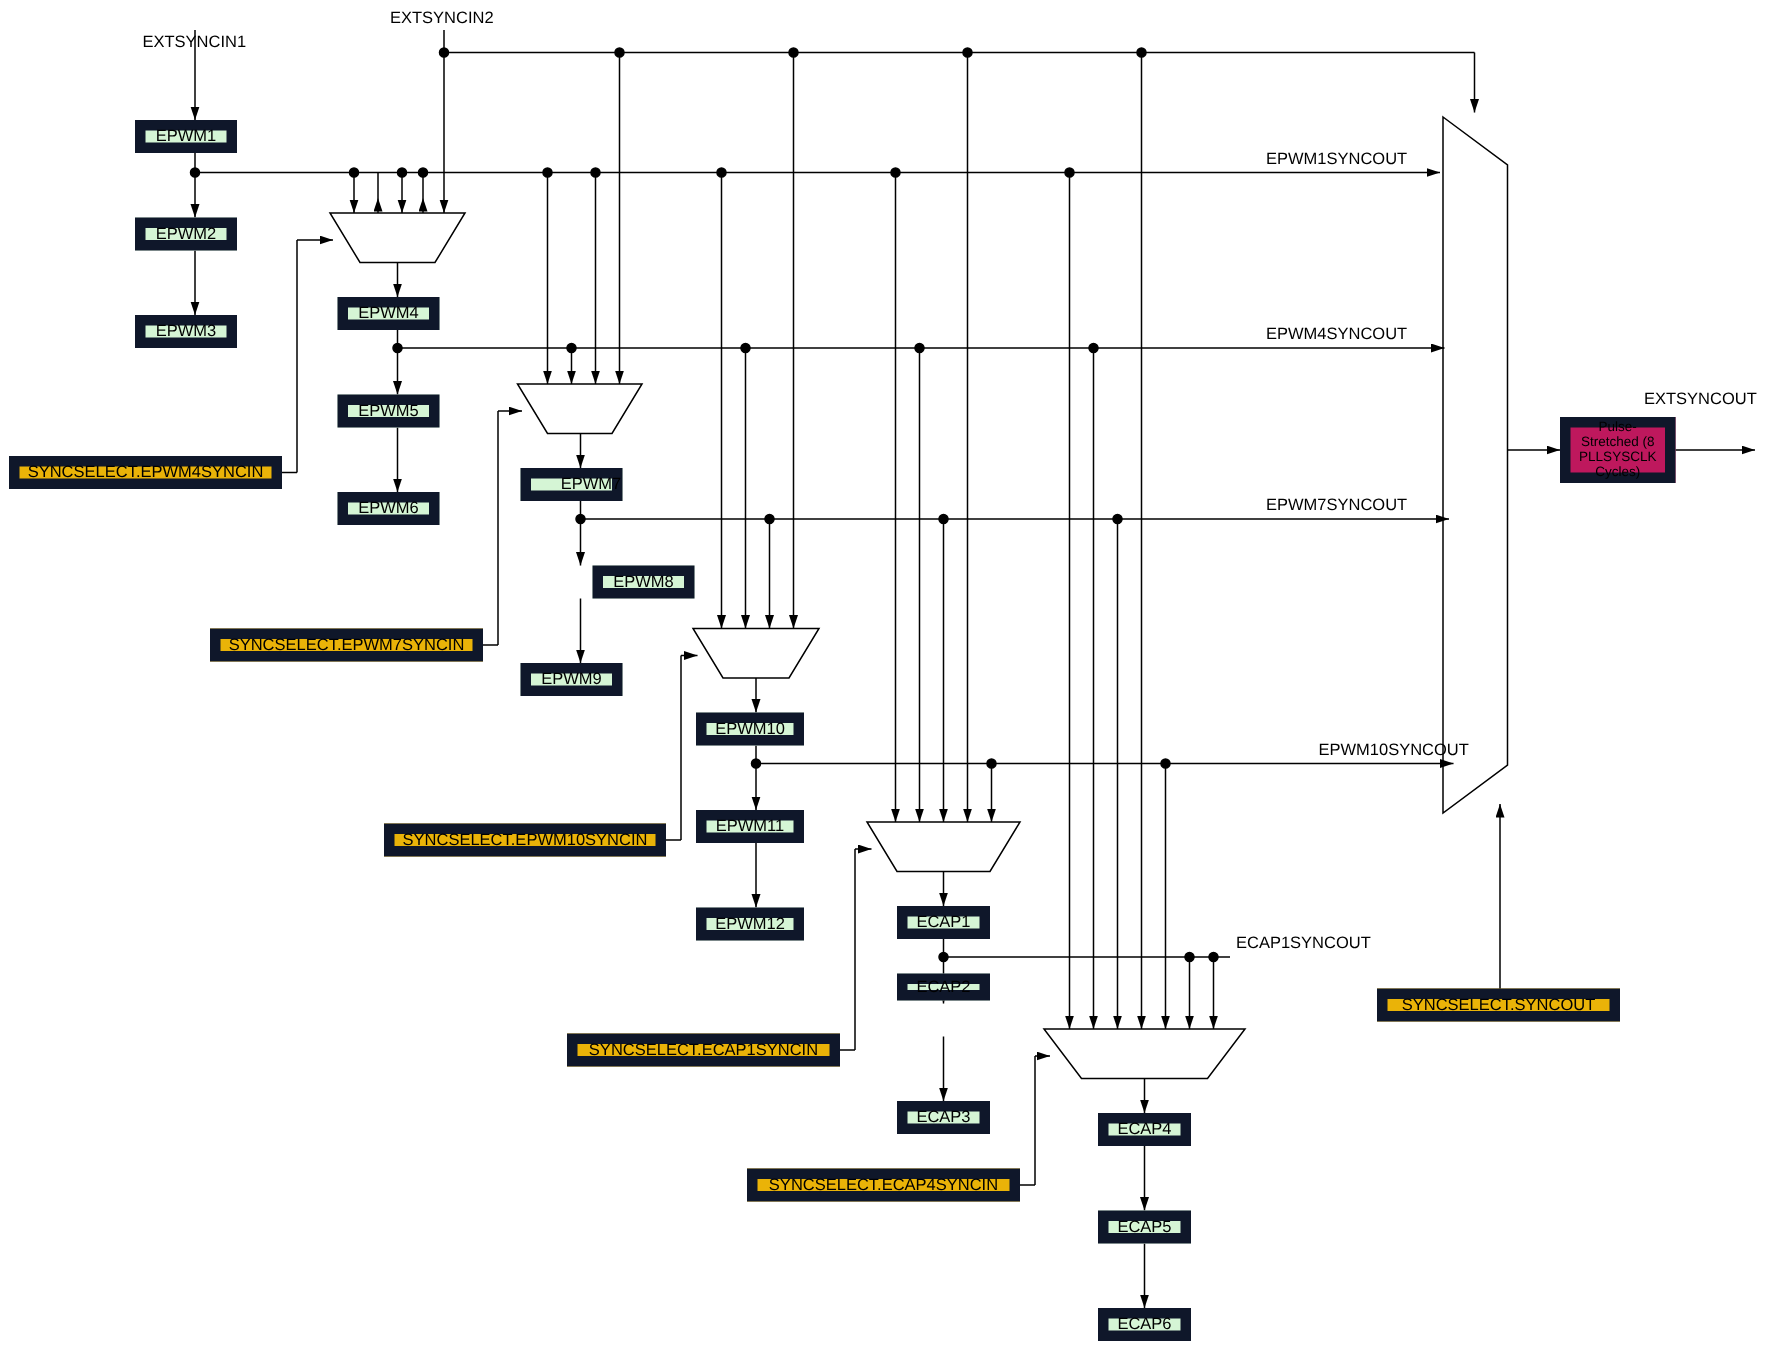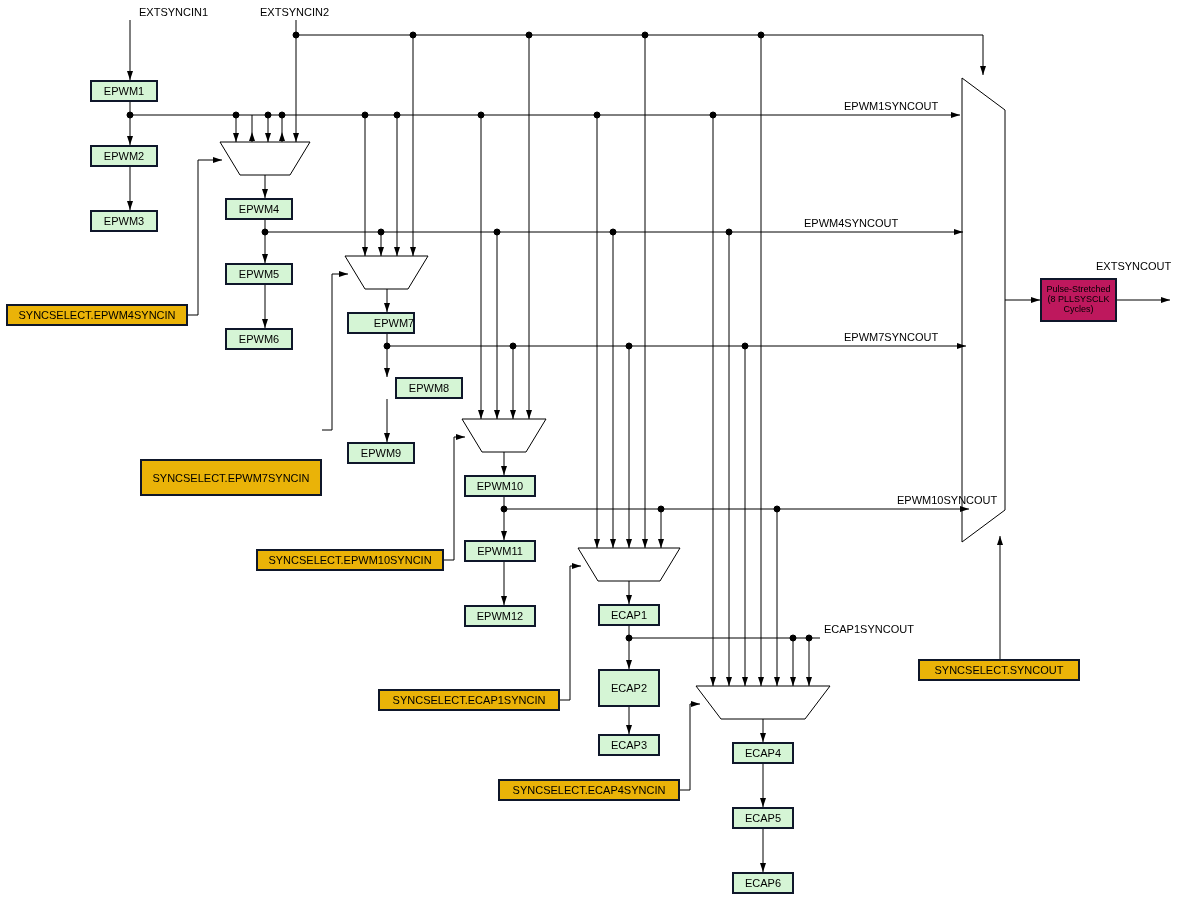--- a/index.html
+++ b/index.html
@@ -1,17 +1,17 @@
 <!DOCTYPE html>
 <html><head>
 <meta charset="utf-8">
 <style>
   body { margin: 0; width: 1185px; height: 907px; background: #fff; font-family: Arial, sans-serif; font-size: 11px; }
   svg { position: absolute; top: 0; left: 0; }
-  .blk { position: absolute; border: 2px solid #0f172a; text-align: center; display: flex; align-items: center; justify-content: center; box-sizing: border-box; }
+  .blk { position: absolute; border: 7px solid #0f172a; text-align: center; display: flex; align-items: center; justify-content: center; box-sizing: border-box; }
   .green { background: #d5f5d5; }
   .yellow { background: #eab308; }
   .blue { background: #be185d; line-height: 1.1; }
   .lbl { position: absolute; }
 </style>
 </head>
 <body>
 
 <svg width="1185" height="907">
   <defs>
@@ -154,53 +154,53 @@
   <polygon points="962,78 1005,110 1005,510 962,542"></polygon>
   <line x1="1005" y1="300" x2="1040" y2="300" marker-end="url(#ah)"></line>
   <line x1="1117" y1="300" x2="1170" y2="300" marker-end="url(#ah)"></line>
 
   <line x1="1040" y1="670" x2="1000" y2="670"></line>
   <line x1="1000" y1="670" x2="1000" y2="536" marker-end="url(#ah)"></line>
 
   </g>
 </svg>
 
-<div class="lbl" style="left:95px; top:6px;margin-left:44px;">EXTSYNCIN1</div>
+<div class="lbl" style="left:95px; top:22px;">EXTSYNCIN1</div>
 <div class="lbl" style="left:260px; top:6px;">EXTSYNCIN2</div>
 <div class="lbl" style="left:844px; top:100px;">EPWM1SYNCOUT</div>
-<div class="lbl" style="left:804px; top:217px;">EPWM4SYNCOUT</div>
+<div class="lbl" style="left:844px; top:217px;">EPWM4SYNCOUT</div>
 <div class="lbl" style="left:844px; top:331px;">EPWM7SYNCOUT</div>
-<div class="lbl" style="left:856px; top:494px;padding-left:41px;">EPWM10SYNCOUT</div>
+<div class="lbl" style="left:838px; top:494px;padding-left:41px;">EPWM10SYNCOUT</div>
 <div class="lbl" style="left:824px; top:623px;">ECAP1SYNCOUT</div>
 <div class="lbl" style="left:1096px; top:260px;">EXTSYNCOUT</div>
 
 <div class="blk green" style="left:90px; top:80px; width:68px; height:22px;">EPWM1</div>
 <div class="blk green" style="left:90px; top:145px; width:68px; height:22px;">EPWM2</div>
 <div class="blk green" style="left:90px; top:210px; width:68px; height:22px;">EPWM3</div>
 
 <div class="blk green" style="left:225px; top:198px; width:68px; height:22px;">EPWM4</div>
 <div class="blk green" style="left:225px; top:263px; width:68px; height:22px;">EPWM5</div>
 <div class="blk green" style="left:225px; top:328px; width:68px; height:22px;">EPWM6</div>
 
 <div class="blk green" style="left:347px; top:312px; width:68px; height:22px;padding-left:26px;">EPWM7</div>
 <div class="blk green" style="left:347px; top:377px; width:68px; height:22px;margin-left:48px;">EPWM8</div>
 <div class="blk green" style="left:347px; top:442px; width:68px; height:22px;">EPWM9</div>
 
 <div class="blk green" style="left:464px; top:475px; width:72px; height:22px;">EPWM10</div>
 <div class="blk green" style="left:464px; top:540px; width:72px; height:22px;">EPWM11</div>
 <div class="blk green" style="left:464px; top:605px; width:72px; height:22px;">EPWM12</div>
 
 <div class="blk green" style="left:598px; top:604px; width:62px; height:22px;">ECAP1</div>
-<div class="blk green" style="left:598px; top:669px; width:62px; height:38px;">ECAP2</div>
+<div class="blk green" style="left:598px; top:649px; width:62px; height:18px;">ECAP2</div>
 <div class="blk green" style="left:598px; top:734px; width:62px; height:22px;">ECAP3</div>
 
 <div class="blk green" style="left:732px; top:742px; width:62px; height:22px;">ECAP4</div>
 <div class="blk green" style="left:732px; top:807px; width:62px; height:22px;">ECAP5</div>
 <div class="blk green" style="left:732px; top:872px; width:62px; height:22px;">ECAP6</div>
 
 <div class="blk yellow" style="left:6px; top:304px; width:182px; height:22px;">SYNCSELECT.EPWM4SYNCIN</div>
-<div class="blk yellow" style="left:140px; top:419px; width:182px; height:37px;margin-top:40px;">SYNCSELECT.EPWM7SYNCIN</div>
+<div class="blk yellow" style="left:140px; top:419px; width:182px; height:22px;">SYNCSELECT.EPWM7SYNCIN</div>
 <div class="blk yellow" style="left:256px; top:549px; width:188px; height:22px;">SYNCSELECT.EPWM10SYNCIN</div>
 <div class="blk yellow" style="left:378px; top:689px; width:182px; height:22px;">SYNCSELECT.ECAP1SYNCIN</div>
 <div class="blk yellow" style="left:498px; top:779px; width:182px; height:22px;">SYNCSELECT.ECAP4SYNCIN</div>
 <div class="blk yellow" style="left:918px; top:659px; width:162px; height:22px;">SYNCSELECT.SYNCOUT</div>
 
 <div class="blk blue" style="left:1040px; top:278px; width:77px; height:44px; font-size:9px;">Pulse-Stretched (8 PLLSYSCLK Cycles)</div>
 
 </body></html>

